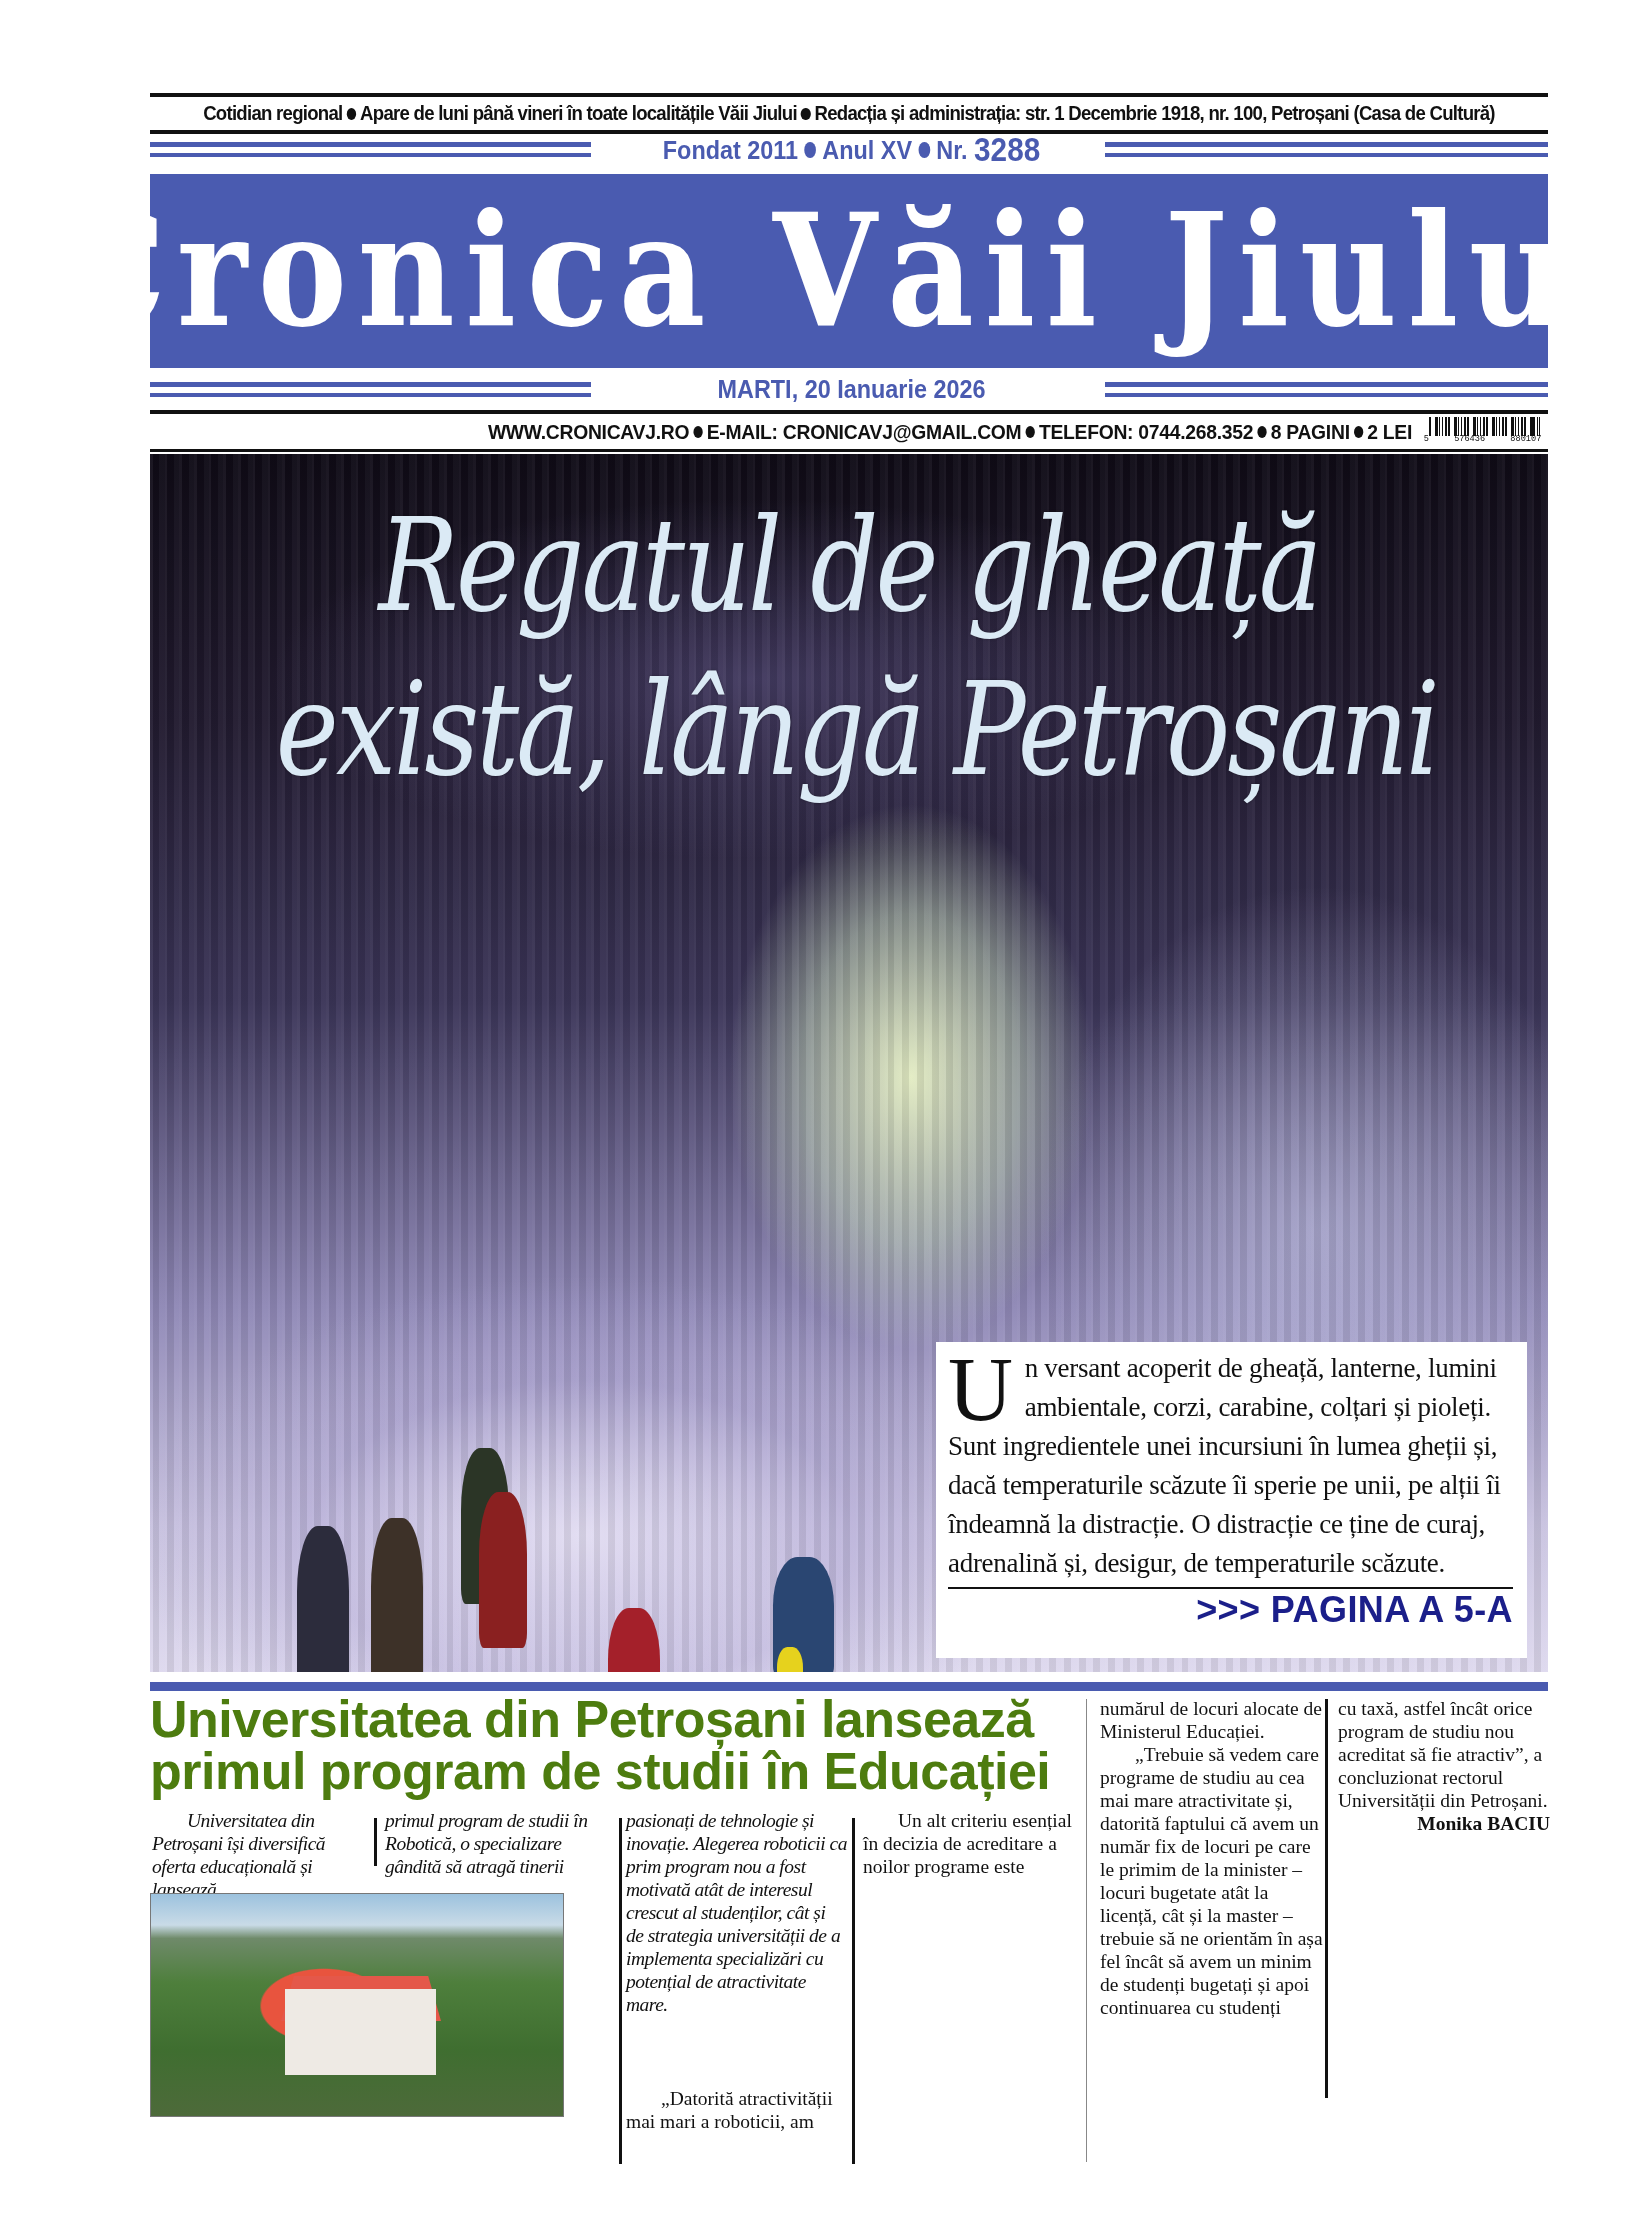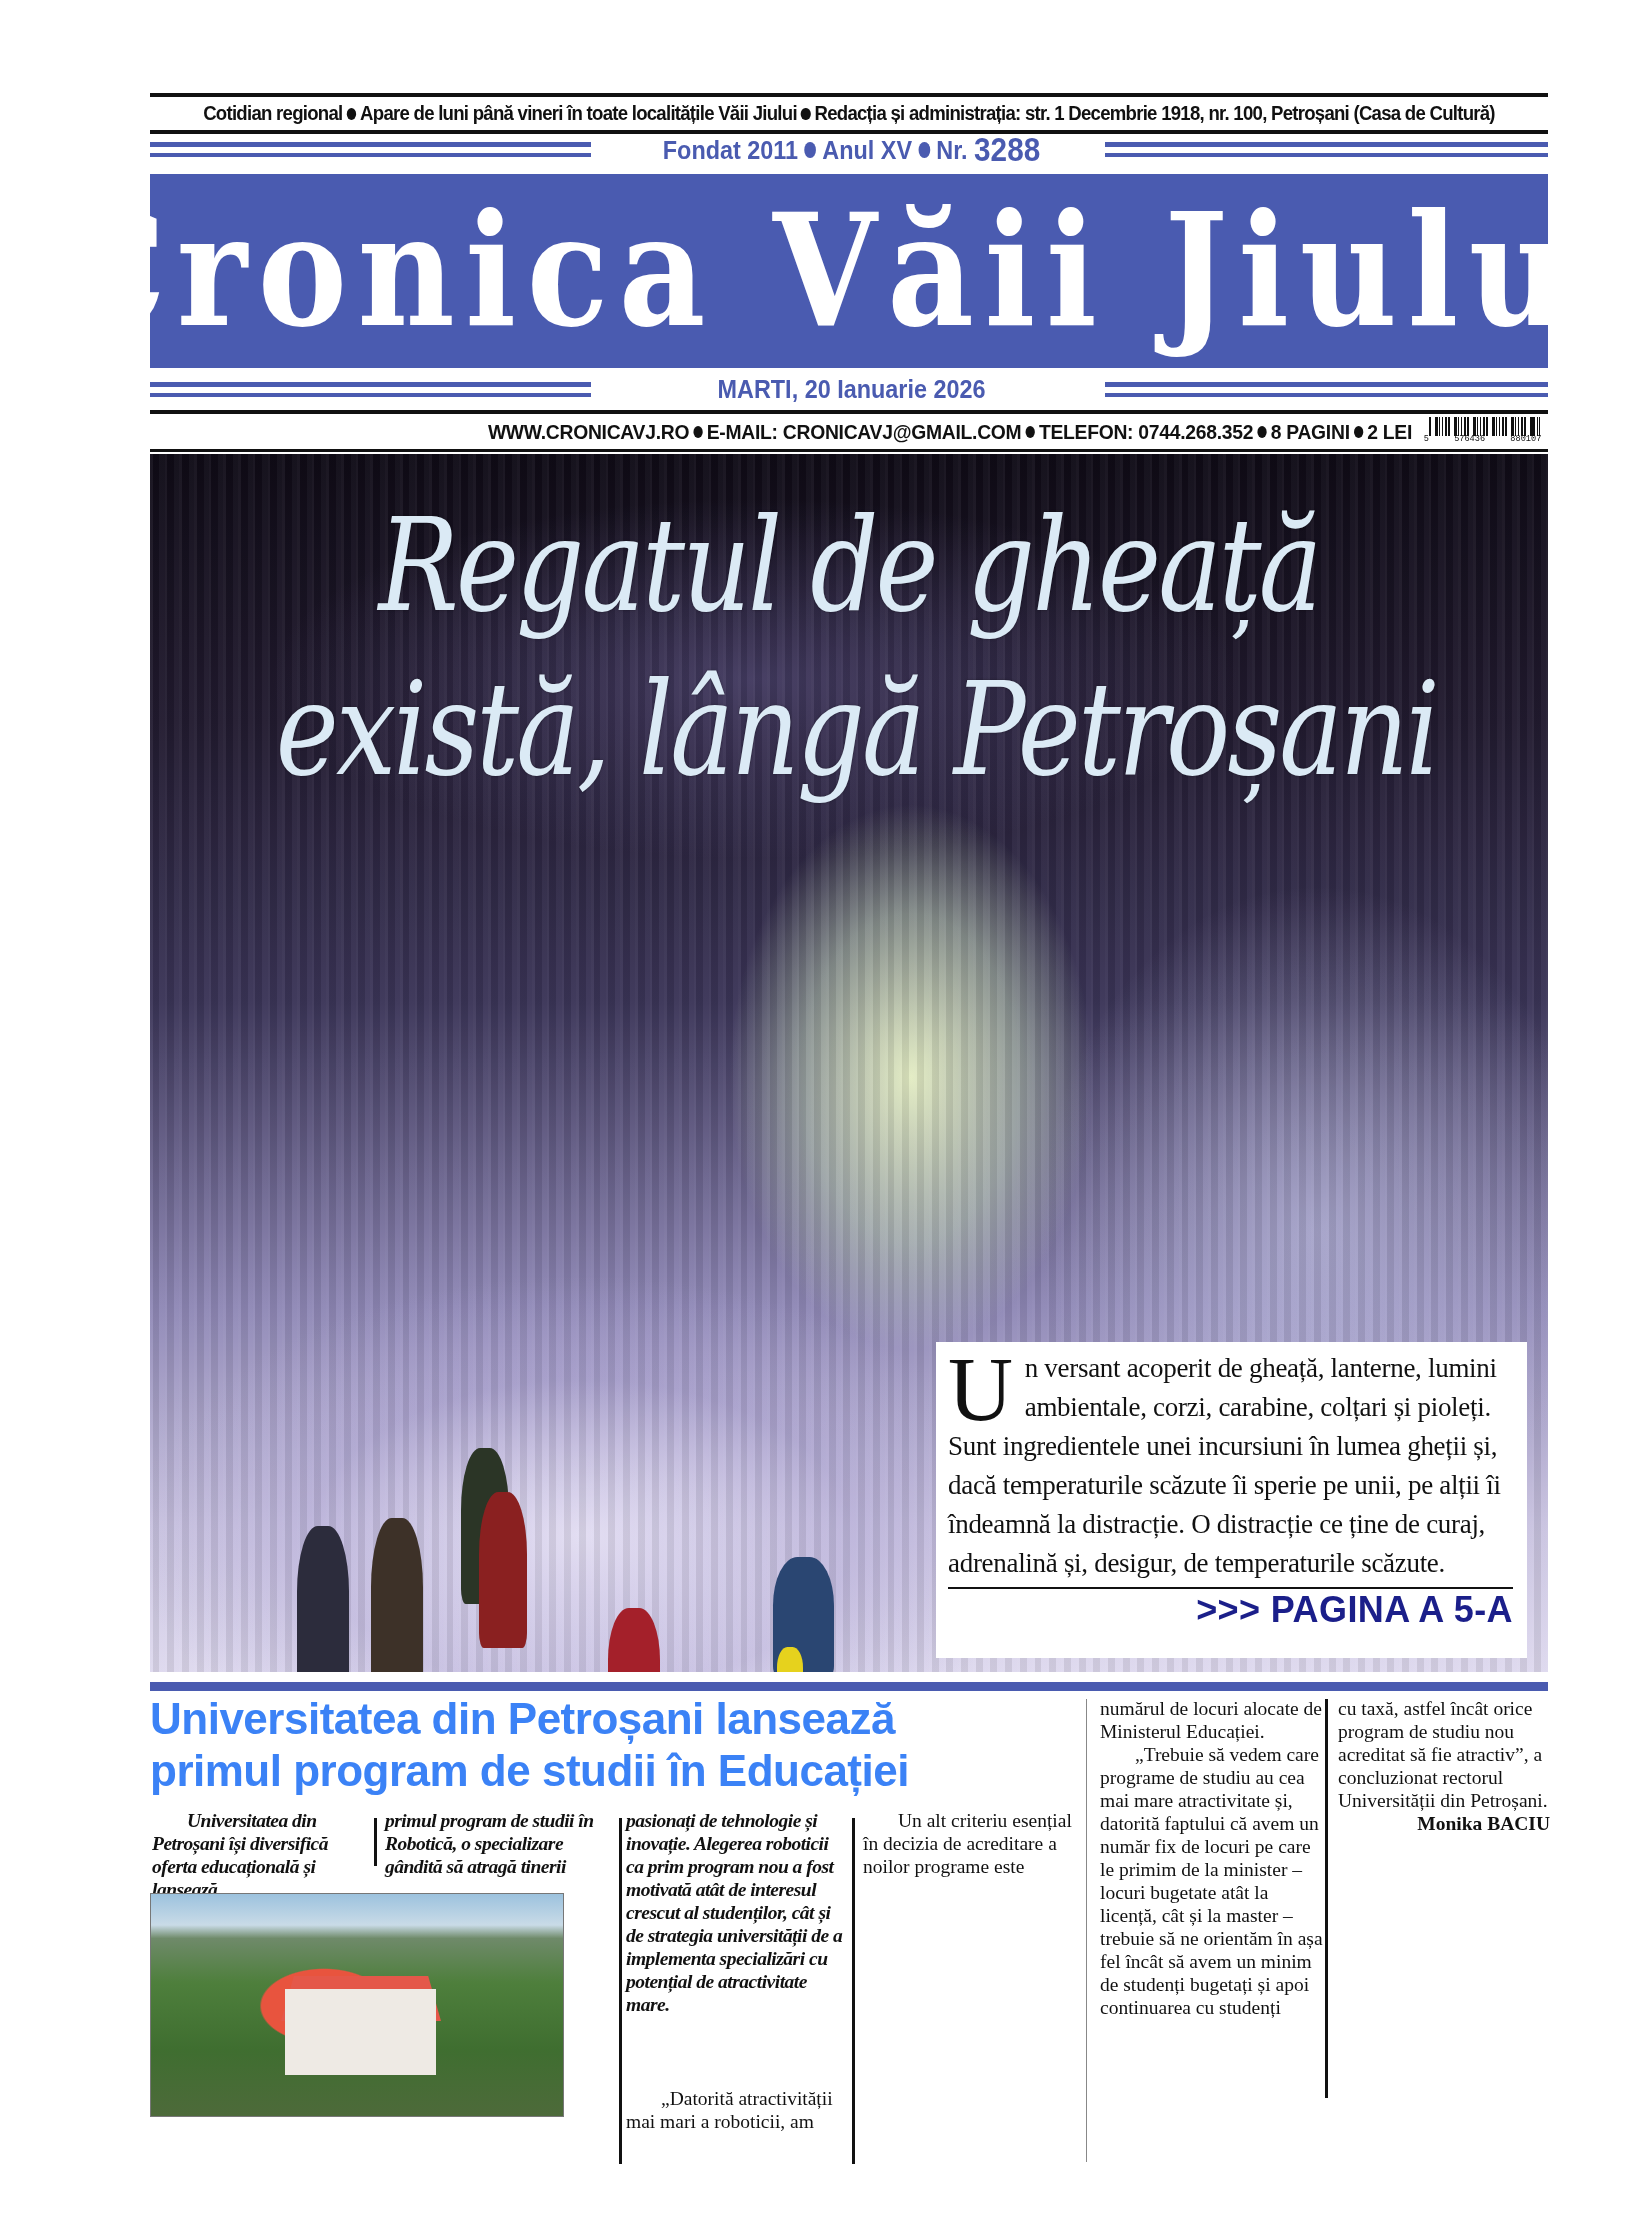--- a/index.html
+++ b/index.html
@@ -53,23 +53,23 @@
 
   
   .caption { left: 936px; top: 1342px; width: 591px; height: 316px; background: #fff; box-sizing: border-box; padding: 7px 14px 0 12px; }
   .cap-text { font-family: "Liberation Serif", serif; font-size: 27px; line-height: 39px; color: #111; letter-spacing: -0.3px; }
   .dropcap { float: left; font-family: "Liberation Serif", serif; font-size: 90px; line-height: 71px; margin: 5.2px 12px 0 0; }
   .cap-rule { border-top: 2.6px solid #111; margin-top: 3.5px; }
   .cap-link { text-align: right; color: #1b1f8a; font-weight: 700; font-size: 36px; margin-top: 0; letter-spacing: 0.4px; }
 
   
   .blue-rule { left: 150px; top: 1682px; width: 1398px; height: 8.6px; background: #4a5bb0; }
-  .headline { left: 150px; top: 1693px; width: 934px; color: #3b82f6; font-weight: 700; font-size: 44px; line-height: 52px; letter-spacing: -0.5px; white-space: nowrap; }
+  .headline { left: 150px; top: 1693px; width: 934px; color: #4d7c0f; font-weight: 700; font-size: 52px; line-height: 52px; letter-spacing: -0.5px; white-space: nowrap; }
   .col { position: absolute; font-family: "Liberation Serif", serif; font-size: 19.5px; line-height: 23px; color: #111; }
-  .col.it { font-style: italic; font-weight: 700; letter-spacing: -0.5px; }
+  .col.it { font-style: italic; font-weight: 400; letter-spacing: -0.5px; }
   .col p { margin: 0; }
   .ind { text-indent: 35px; display: block; }
   .vline { position: absolute; width: 2.6px; background: #111; }
   .photo2 { left: 150px; top: 1893px; width: 412px; height: 222px; border: 0.9px solid #777;
     background:
       linear-gradient(180deg, rgba(0,0,0,0) 0 61px, rgba(0,0,0,0) 61px),
       radial-gradient(ellipse 104px 61px at 173px 112px, #e8543e 0 60%, rgba(0,0,0,0) 62%),
       linear-gradient(180deg, #9cc2de 0%, #c9dbe7 14%, #6f8a6a 20%, #4e7f3c 40%, #3f6e30 70%, #4d6a3a 100%); overflow: hidden; }
   .building { position: absolute; left: 134px; top: 95px; width: 151px; height: 86px; background: #eeeae4; }
   .roof { position: absolute; left: 130px; top: 82px; width: 160px; height: 45px; background: #e4584a; clip-path: polygon(8% 0, 92% 0, 100% 100%, 0 100%); }

